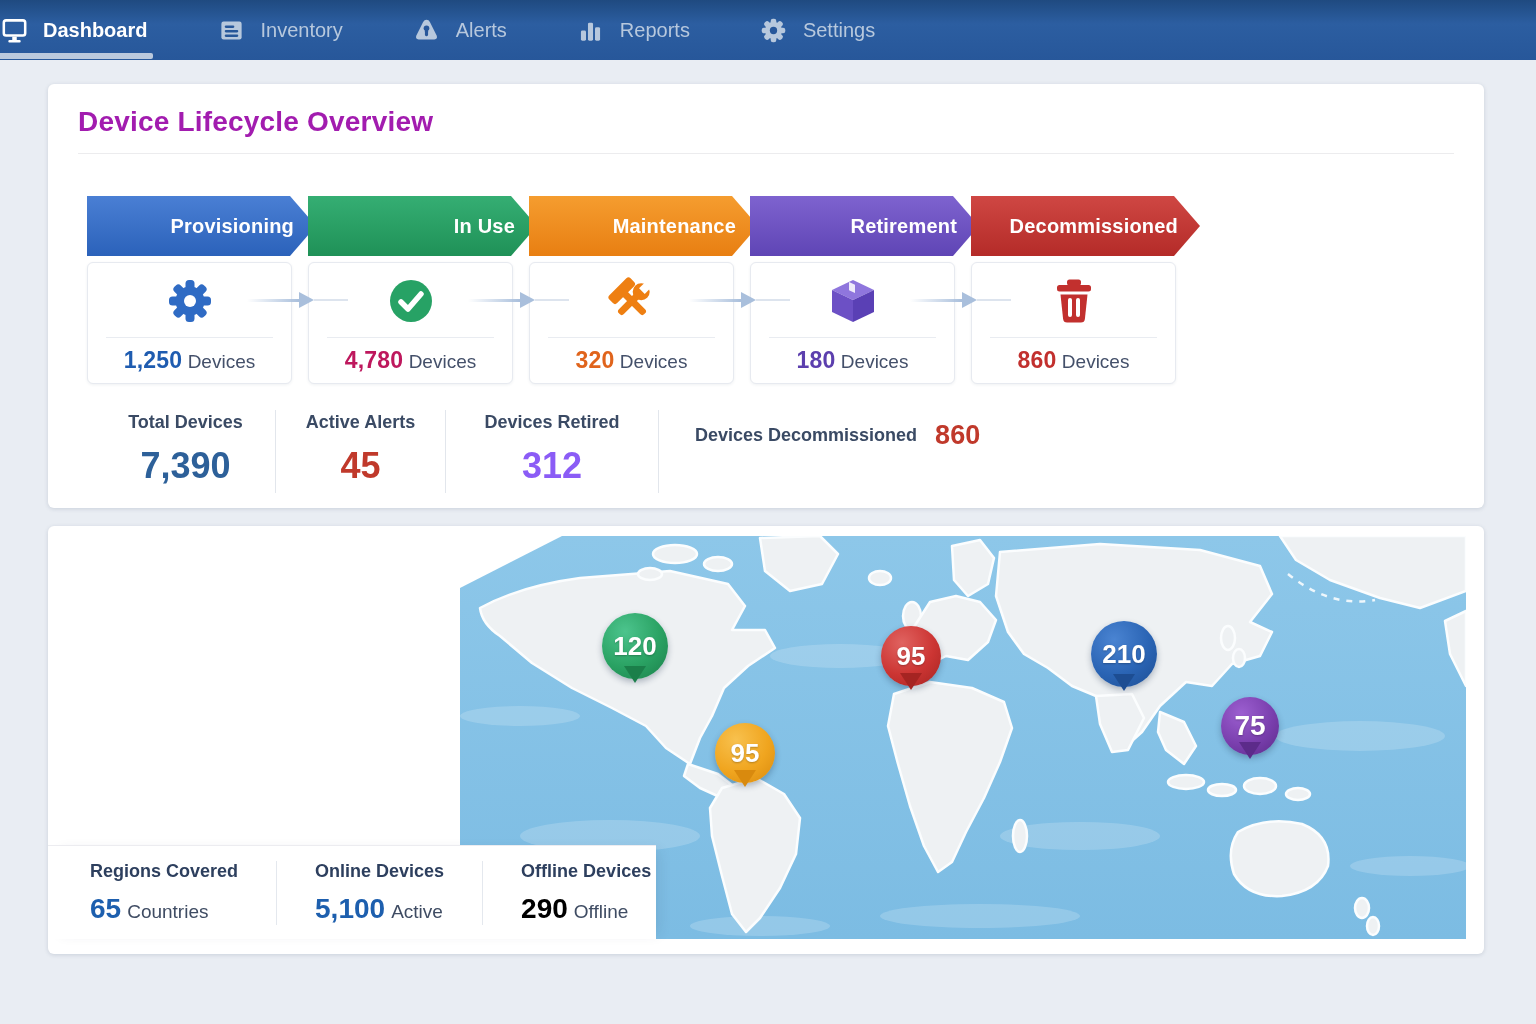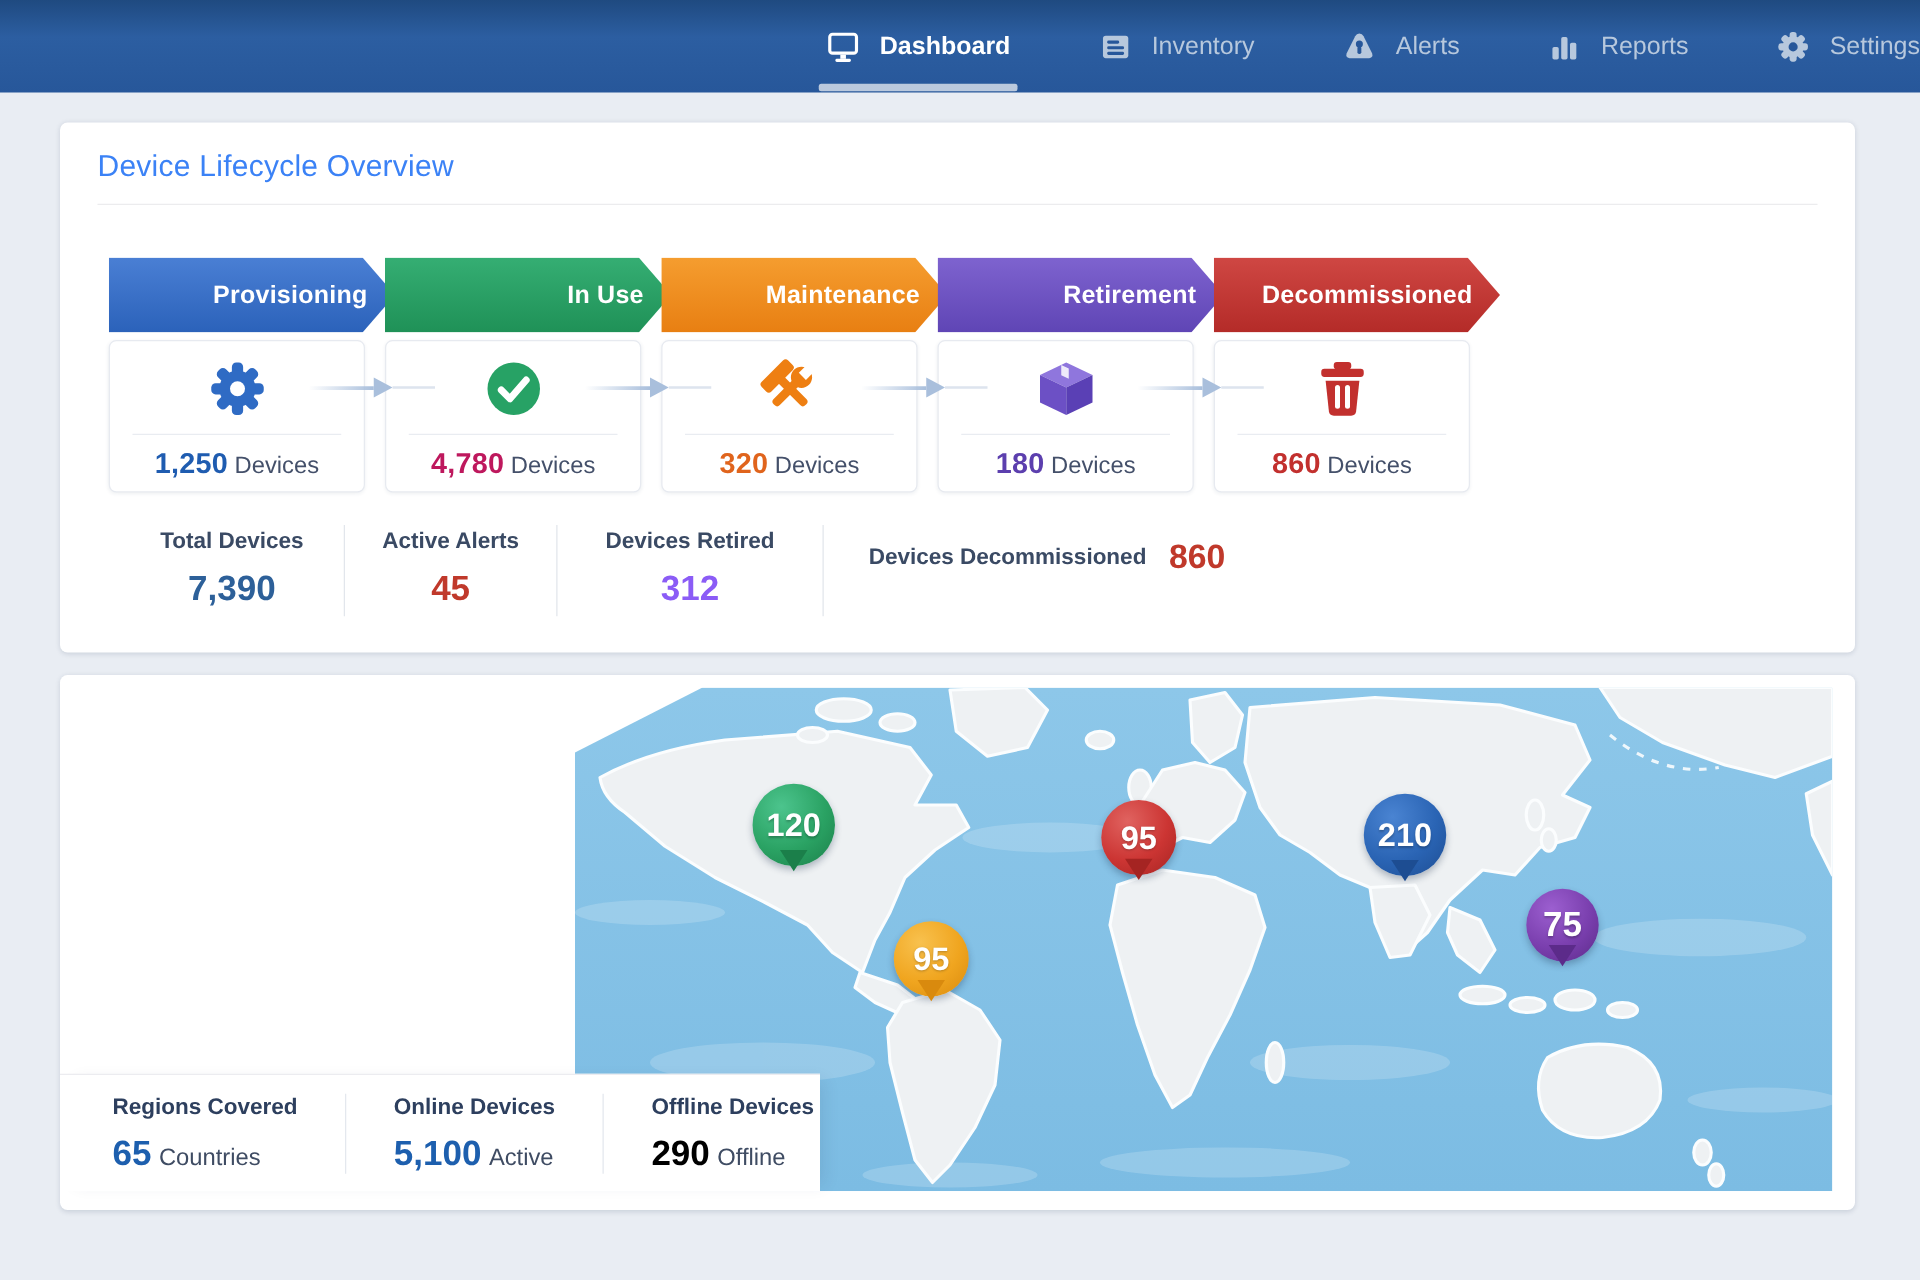--- a/index.html
+++ b/index.html
@@ -5,24 +5,24 @@
   * { margin:0; padding:0; box-sizing:border-box; }
   html,body { width:1536px; height:1024px; }
   body {
     font-family:"Liberation Sans","DejaVu Sans",sans-serif;
     background:#e9edf3;
     overflow:hidden;
   }
 
   
   .nav {
-    height:74px;
+    height:60px;
     background:linear-gradient(180deg,#1f4a80 0%,#2c5ea1 40%,#27579a 100%);
     display:flex; align-items:stretch;
-    padding-left:137px; gap:70px;justify-content:flex-end;
+    gap:70px;
   }
   .nav-item {
     display:flex; align-items:center; gap:15px;
     color:#b7c8dd; font-size:20px; font-weight:500;
     position:relative; cursor:pointer; white-space:nowrap;
   }
   .nav-item.active { color:#ffffff; font-weight:700; }
   .nav-item.active::after {
     content:""; position:absolute; left:-6px; right:-6px; bottom:1px;
     height:6px; background:#cbd6e4; border-radius:2px; opacity:.9;
@@ -30,21 +30,21 @@
   .nav-icon { width:28px; height:28px; display:flex; align-items:center; justify-content:center; }
   .nav-icon svg { width:27px; height:27px; }
 
   
   .card {
     background:#fff; border-radius:6px;
     box-shadow:0 1px 4px rgba(30,50,80,.15);
     margin:0 52px 0 48px;
   }
   .lifecycle-card { margin-top:24px; height:424px; padding:22px 30px 20px; }
-  .page-title { font-size:24px; font-weight:400; color:#3b82f6; letter-spacing:.2px; }
+  .page-title { font-size:28px; font-weight:700; color:#a21caf; letter-spacing:.2px; }
   .title-rule { height:1px; background:#ececee; margin-top:15px; }
 
   
   .stages { display:flex; gap:16px; margin-top:42px; padding-left:9px; width:1113px; }
   .stage-col { width:205px; flex:0 0 205px; position:relative; }
   .banner {
     height:60px; width:calc(100% + 24px);
     clip-path:polygon(0 0, calc(100% - 26px) 0, 100% 50%, calc(100% - 26px) 100%, 0 100%);
     display:flex; align-items:center; justify-content:flex-end;
     padding-right:22px;
@@ -76,21 +76,21 @@
     display:flex; align-items:center; z-index:2; pointer-events:none;
   }
   .connector .line1 { width:52px; height:3px; background:linear-gradient(90deg,rgba(169,191,220,0),#a9bfdc); }
   .connector .head { width:0; height:0; border-left:15px solid #a9bfdc; border-top:8px solid transparent; border-bottom:8px solid transparent; }
   .connector .line2 { width:34px; height:2px; background:#dde4ee; }
 
   
   .summary { margin-top:26px; display:flex; align-items:flex-start; padding-left:18px; }
   .sum-item { padding:2px 0 6px; }
   .sum-item .lbl { font-size:18px; font-weight:700; color:#3a4a64; text-align:center; }
-  .sum-item .val { font-size:28px; font-weight:700; text-align:center; margin-top:12px; }
+  .sum-item .val { font-size:36px; font-weight:700; text-align:center; margin-top:12px; }
   .sum-1 { width:180px; border-right:1px solid #e2e6ec; }
   .sum-2 { width:170px; border-right:1px solid #e2e6ec; }
   .sum-3 { width:213px; border-right:1px solid #e2e6ec; }
   .sum-4 { display:flex; align-items:center; gap:18px; padding-left:36px; padding-top:10px; }
   .sum-4 .lbl { font-size:18px; font-weight:700; color:#3a4a64; }
   .sum-4 .val { font-size:27px; font-weight:700; margin-top:0; }
   .v-blue  { color:#2d6099; } .v-red { color:#c0392b; } .v-purple { color:#8b5cf6; }
 
   
   .map-card { margin-top:18px; height:428px; position:relative; }

